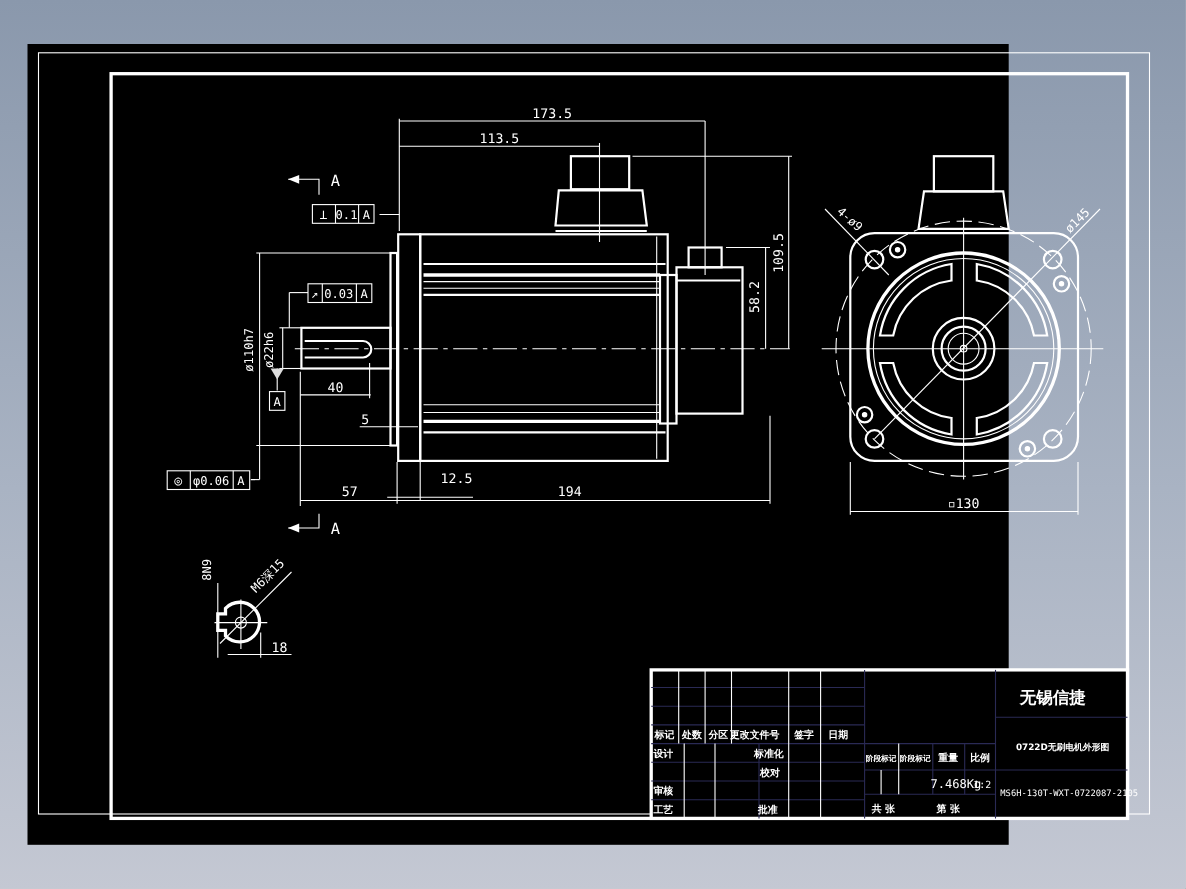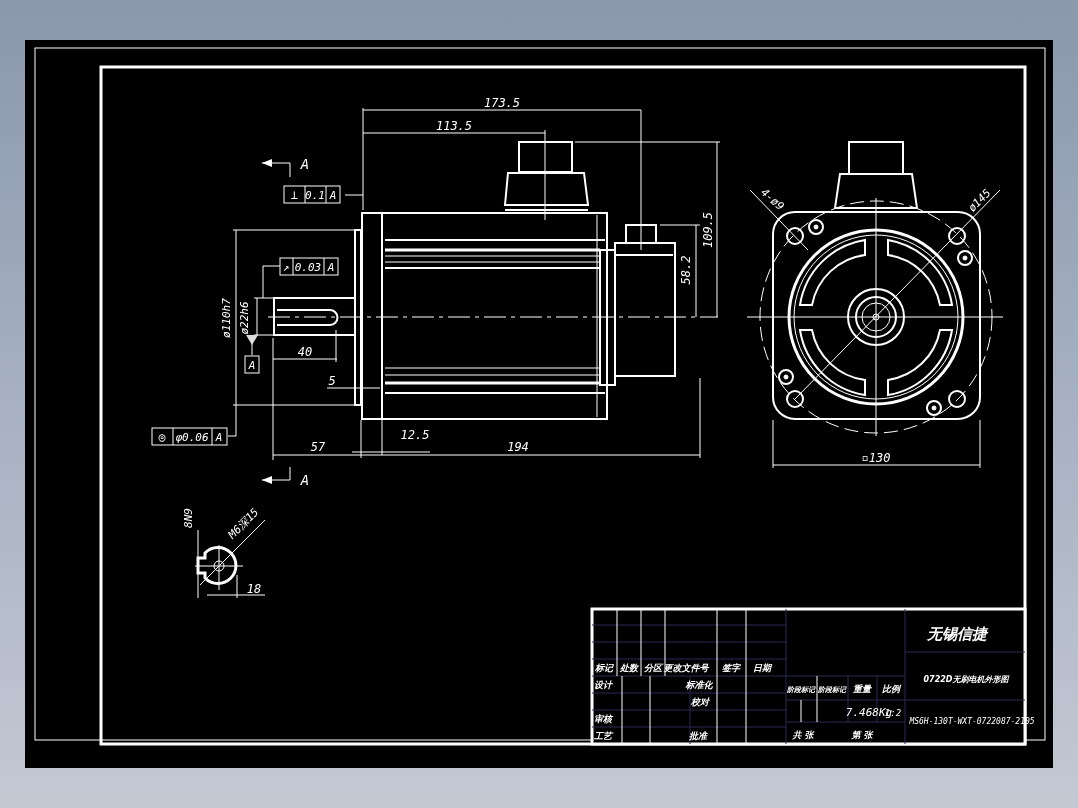--- a/index.html
+++ b/index.html
@@ -1,19 +1,19 @@
 <!DOCTYPE html>
 <html><head>
 <meta charset="utf-8">
 <style>
   html, body { margin:0; padding:0; }
   body { width:1078px; height:808px; position:relative; overflow:hidden;
          background: linear-gradient(#8a98ac 0%, #a9b3c3 55%, #c4c8d3 100%);
          font-family: "DejaVu Sans Mono", monospace; }
-  #viewport { position:absolute; left:25px; top:40px; width:1028px; height:728px; background:#000;font-style:italic; }
+  #viewport { position:absolute; left:25px; top:40px; width:892px; height:728px; background:#000; }
   svg { position:absolute; left:0; top:0; }
   .cad-text { fill:#fff; font-family:"DejaVu Sans Mono", monospace; }
   .tb-text { fill:#fff; font-family:"DejaVu Sans", sans-serif; font-weight:bold; }
 </style>
 </head>
 <body>
 
 <div id="viewport">
 <svg width="1028" height="728" viewBox="25 40 1028 728">
 

